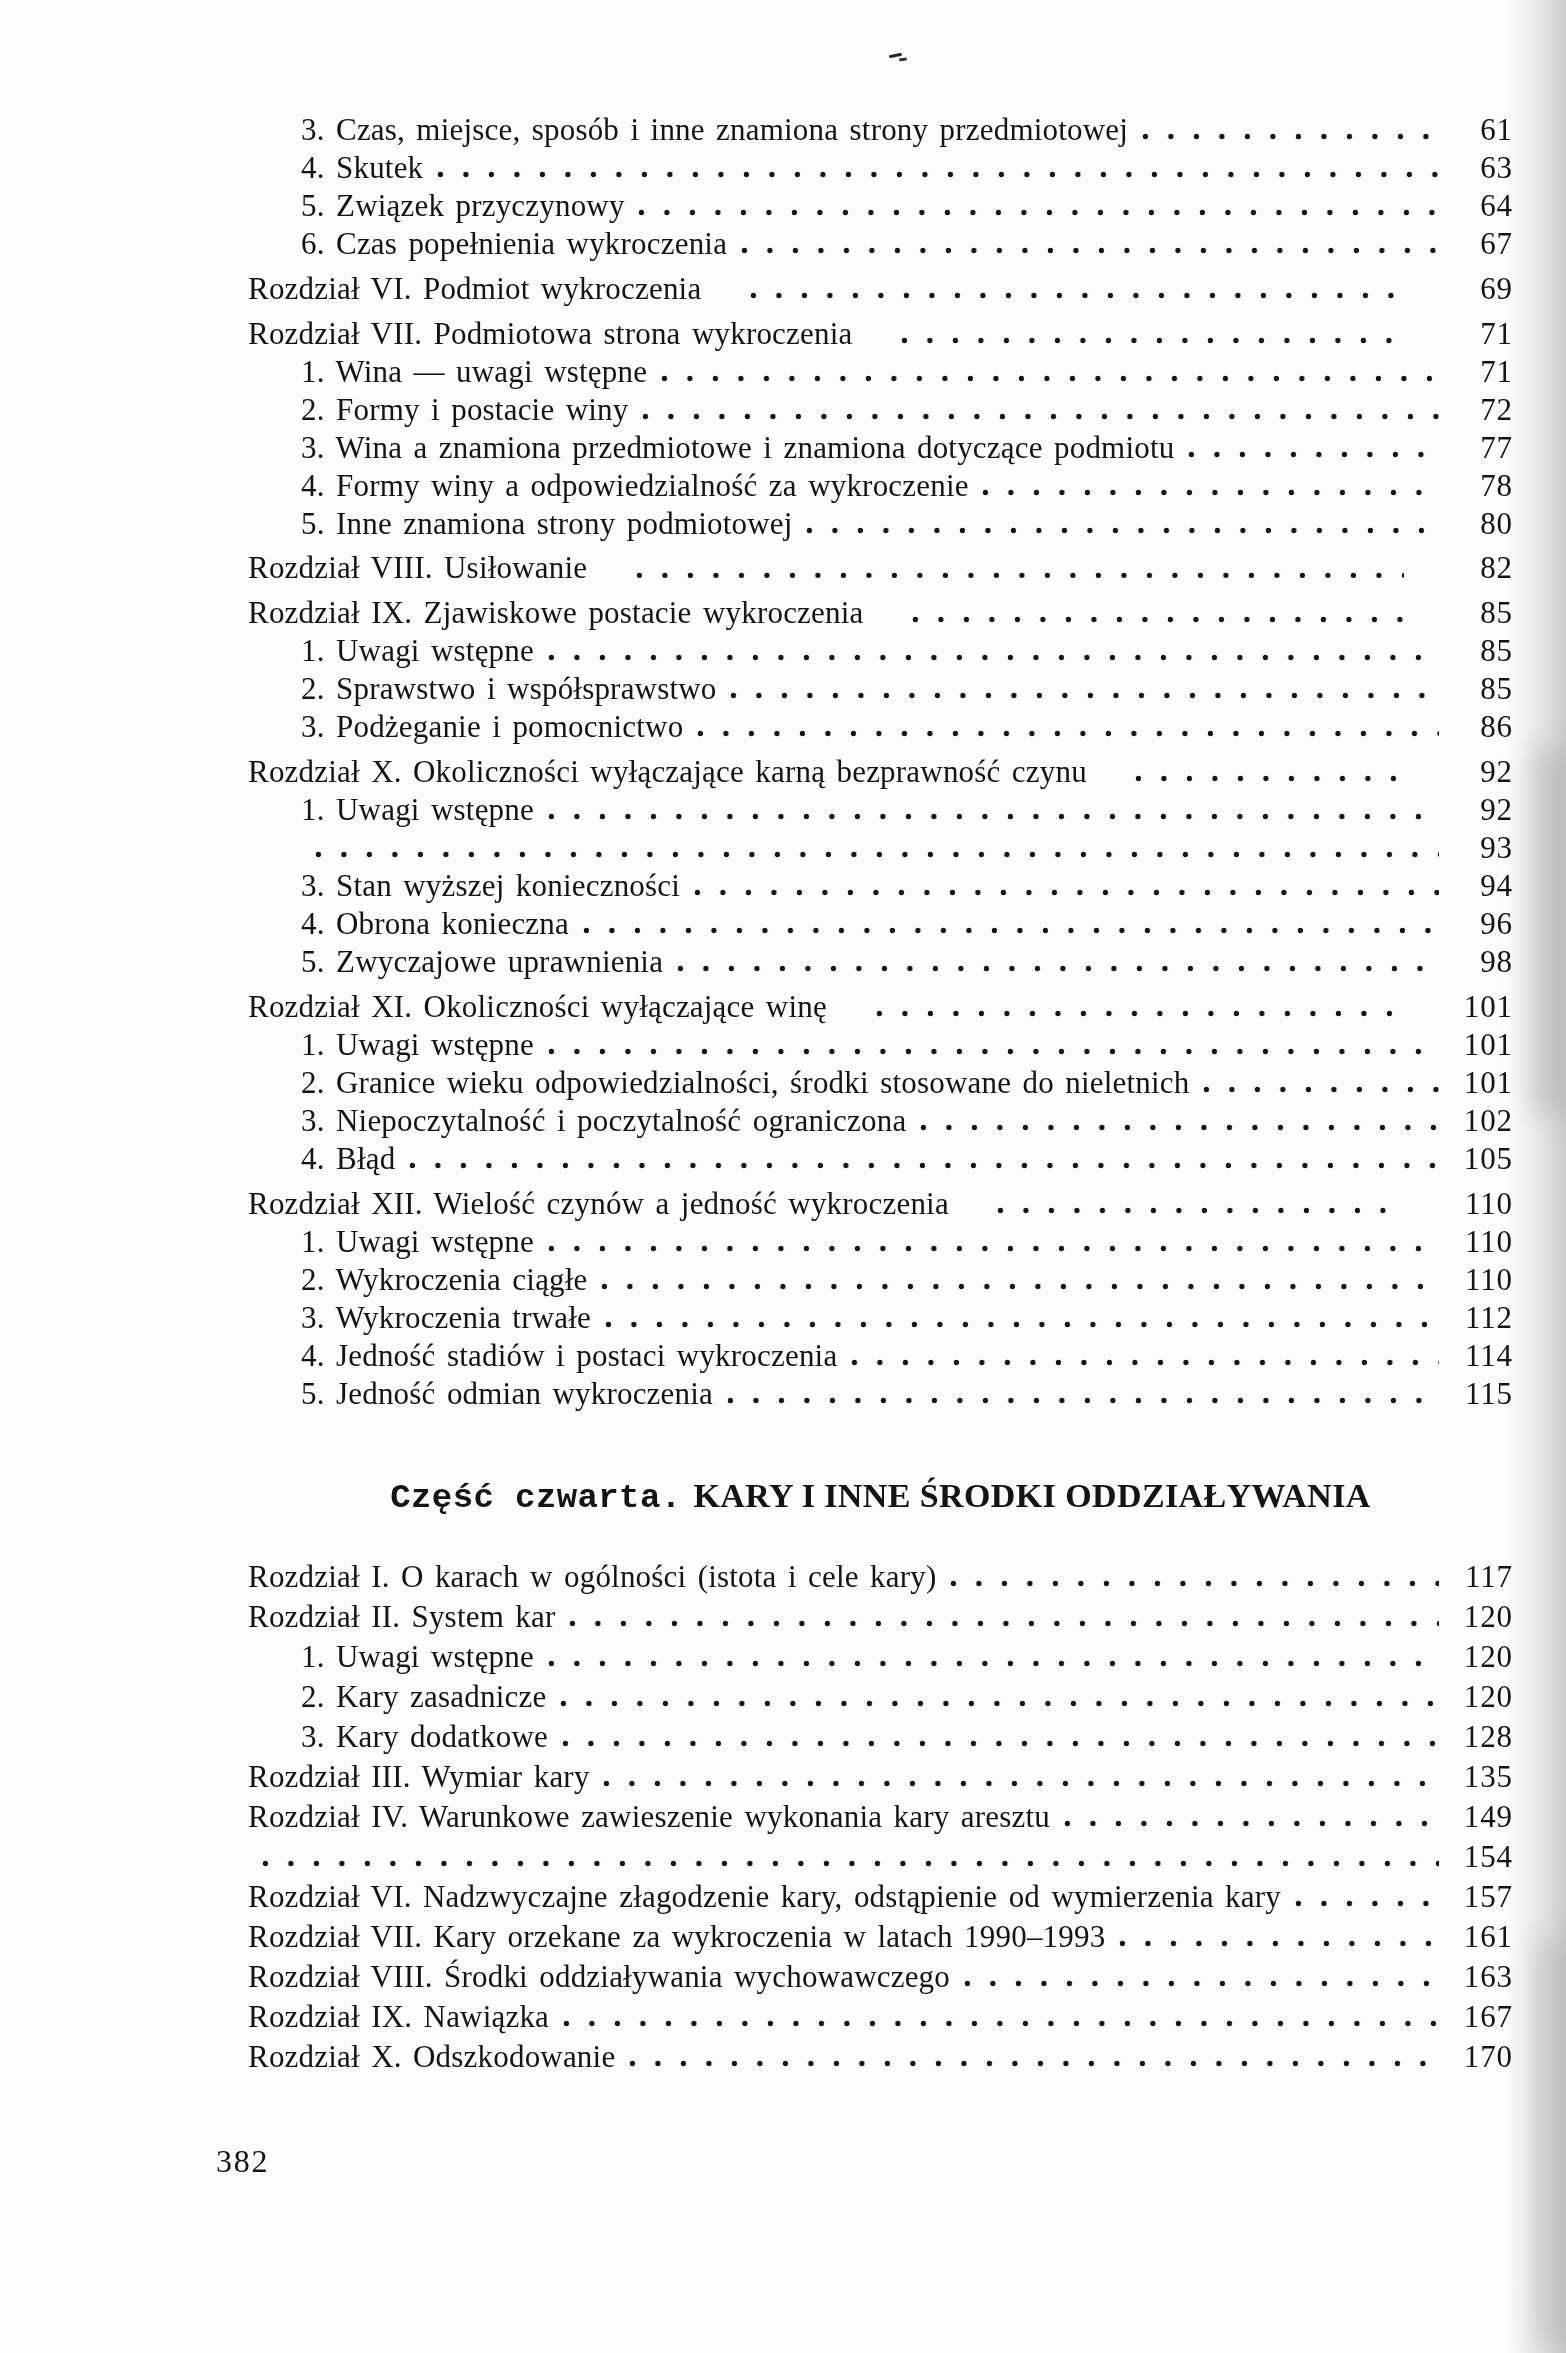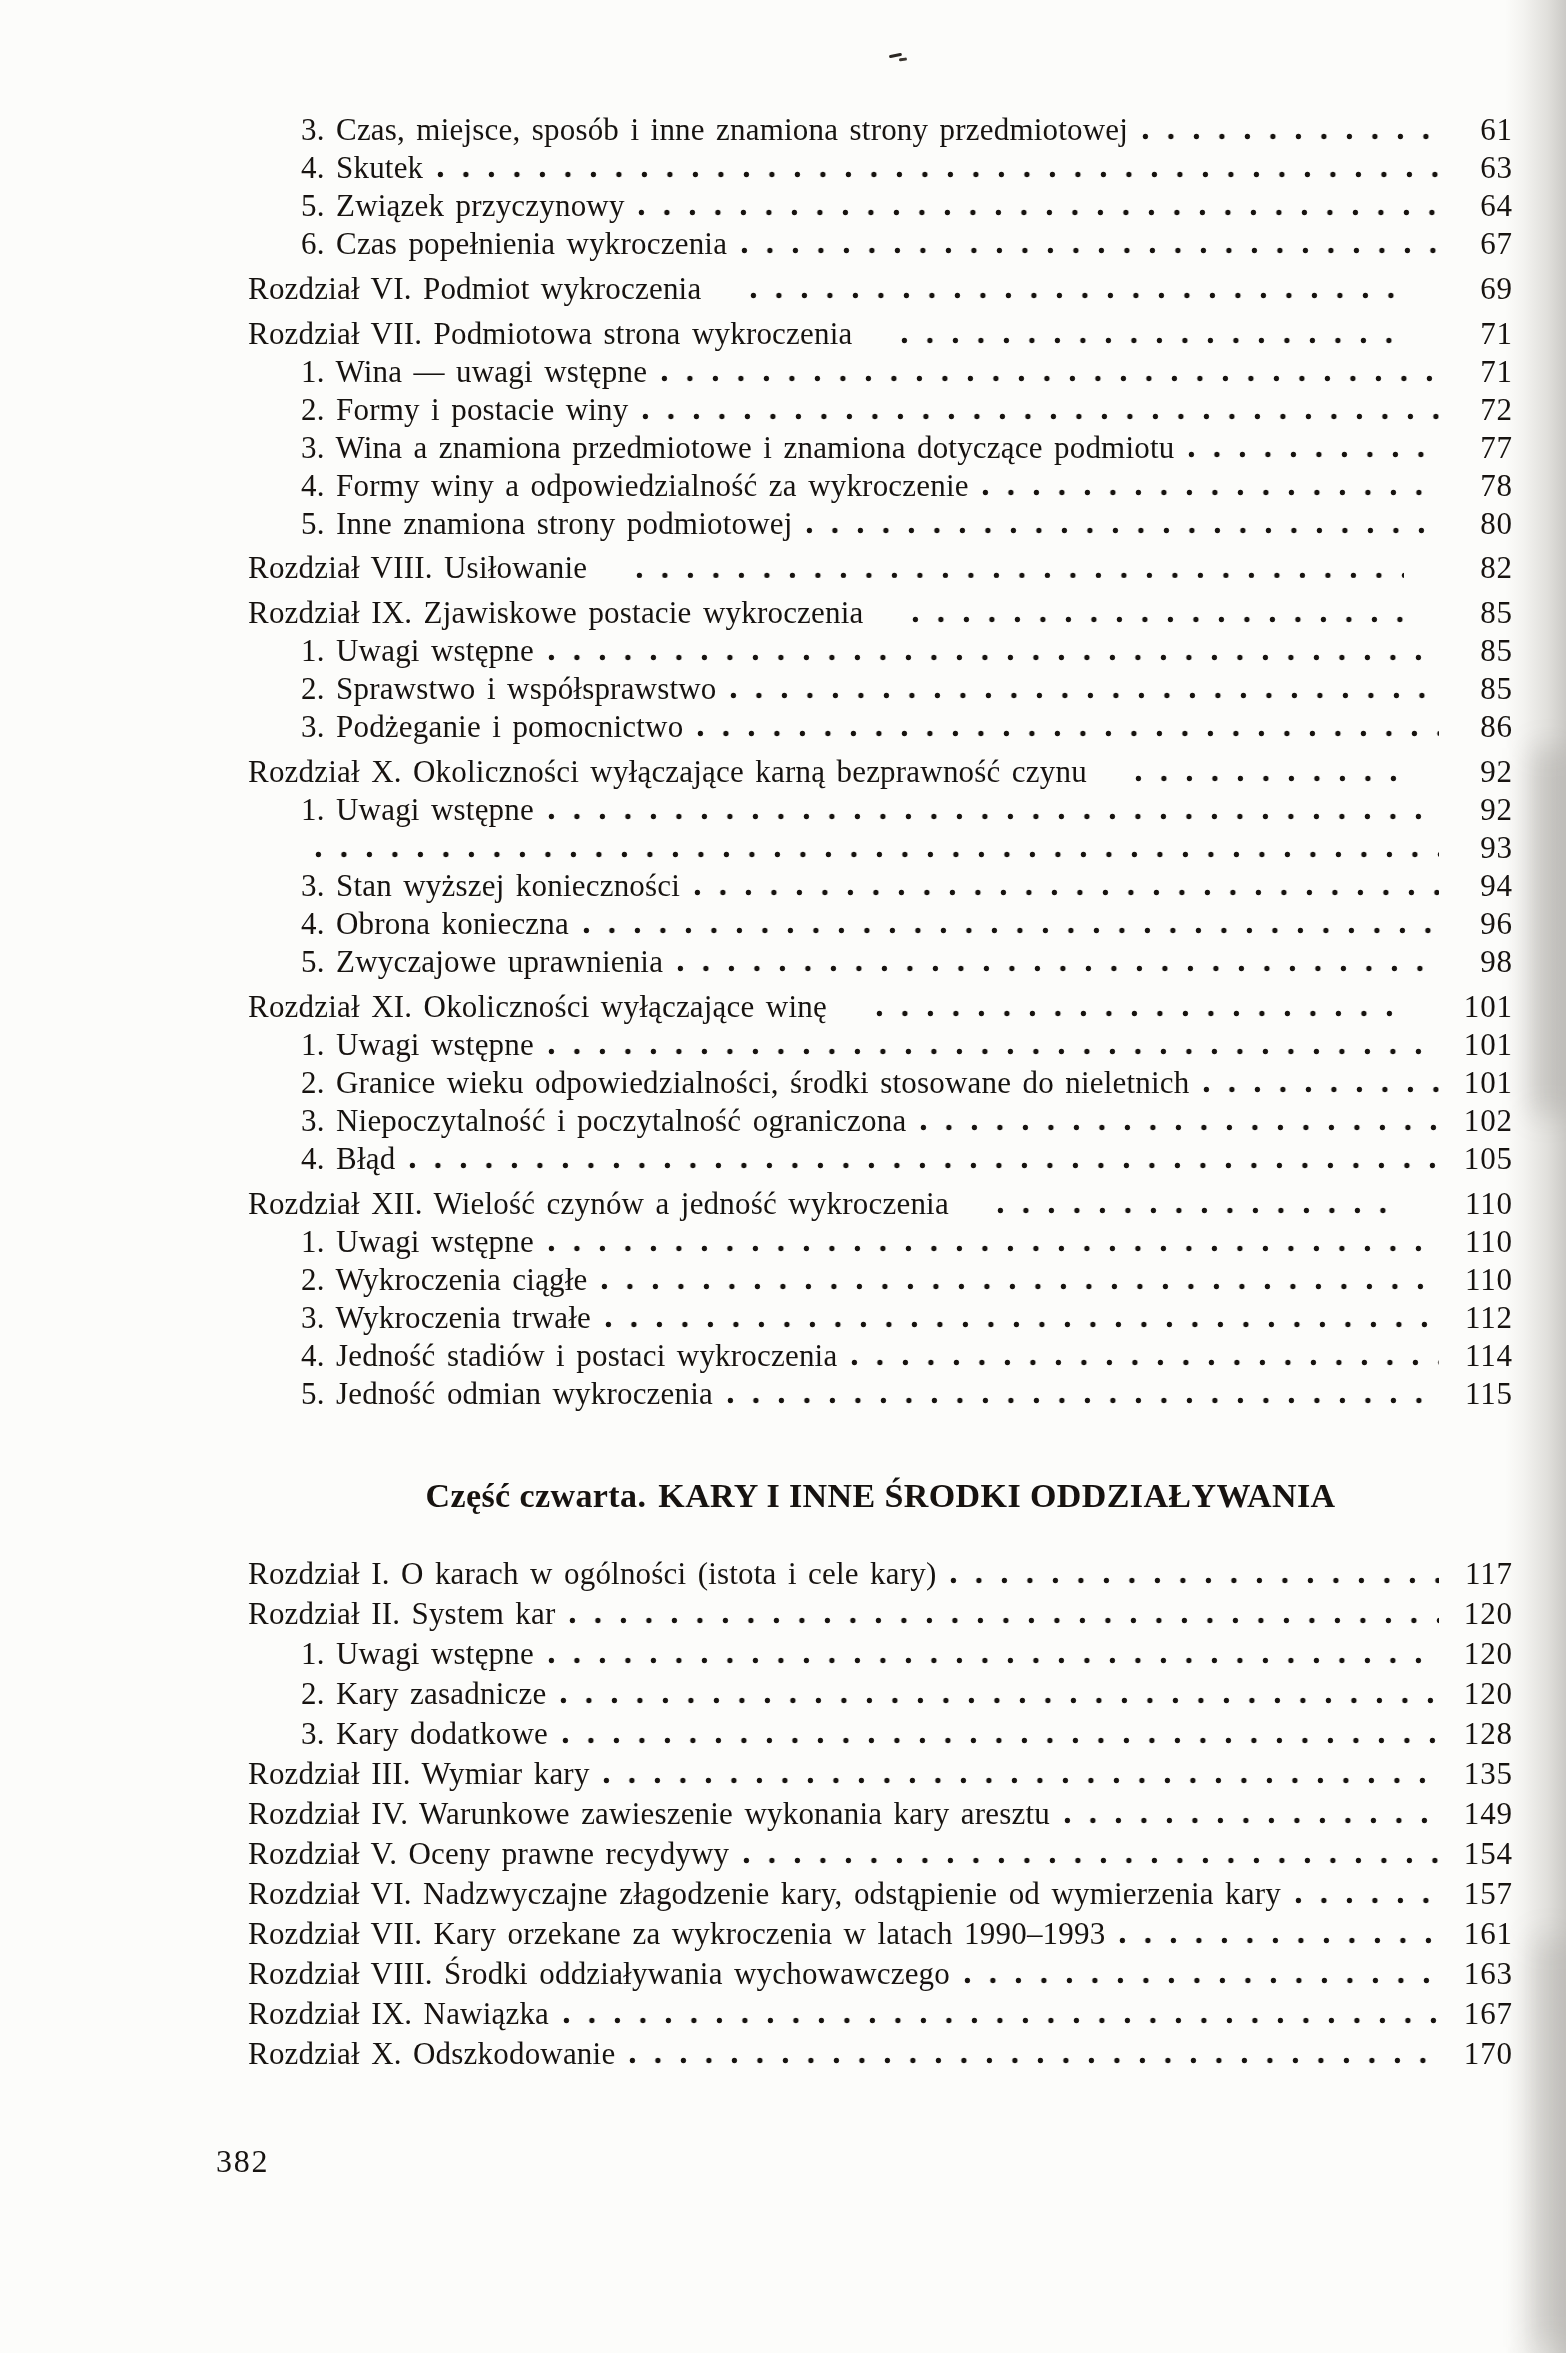--- a/index.html
+++ b/index.html
@@ -48,21 +48,21 @@
     letter-spacing: 0.9px;
   }
   .part-heading {
     margin: 60px 0 39px;
     text-align: center;
     font-weight: bold;
     font-size: 34px;
     line-height: 43px;
     letter-spacing: 0.4px;
   }
-  .ph-prefix { margin-right: 12px; }
+  .ph-prefix { margin-right: 12px; font-family: Liberation Mono, monospace; }
   .footer-num {
     position: absolute;
     left: 216px; top: 2143px;
     font-size: 32px;
     letter-spacing: 1.7px;
   }
   
   .scan-edge {
     position: absolute; top: 0; right: 0;
     width: 61px; height: 2354px;
@@ -309,21 +309,20 @@
         <span class="entry-label">Rozdział III. Wymiar kary</span>
         <span class="dot-leader"></span>
         <span class="entry-page">135</span>
       </div>
       <div class="toc-row chapter">
         <span class="entry-label">Rozdział IV. Warunkowe zawieszenie wykonania kary aresztu</span>
         <span class="dot-leader"></span>
         <span class="entry-page">149</span>
       </div>
       <div class="toc-row chapter">
-        <span class="entry-label">Rozdział V. Oceny prawne recydywy</span>
         <span class="dot-leader"></span>
         <span class="entry-page">154</span>
       </div>
       <div class="toc-row chapter">
         <span class="entry-label">Rozdział VI. Nadzwyczajne złagodzenie kary, odstąpienie od wymierzenia kary</span>
         <span class="dot-leader"></span>
         <span class="entry-page">157</span>
       </div>
       <div class="toc-row chapter">
         <span class="entry-label">Rozdział VII. Kary orzekane za wykroczenia w latach 1990–1993</span>

